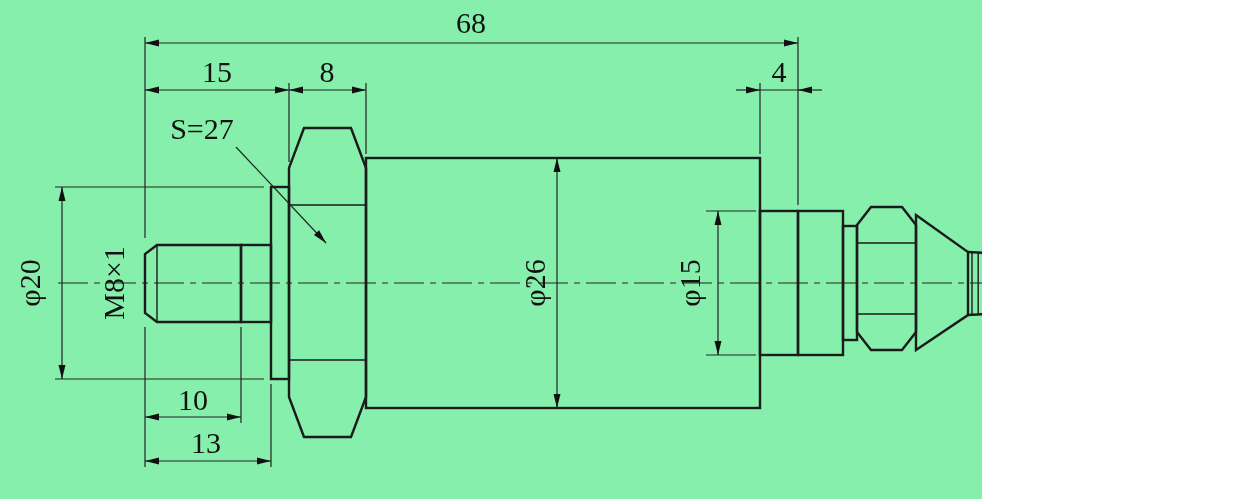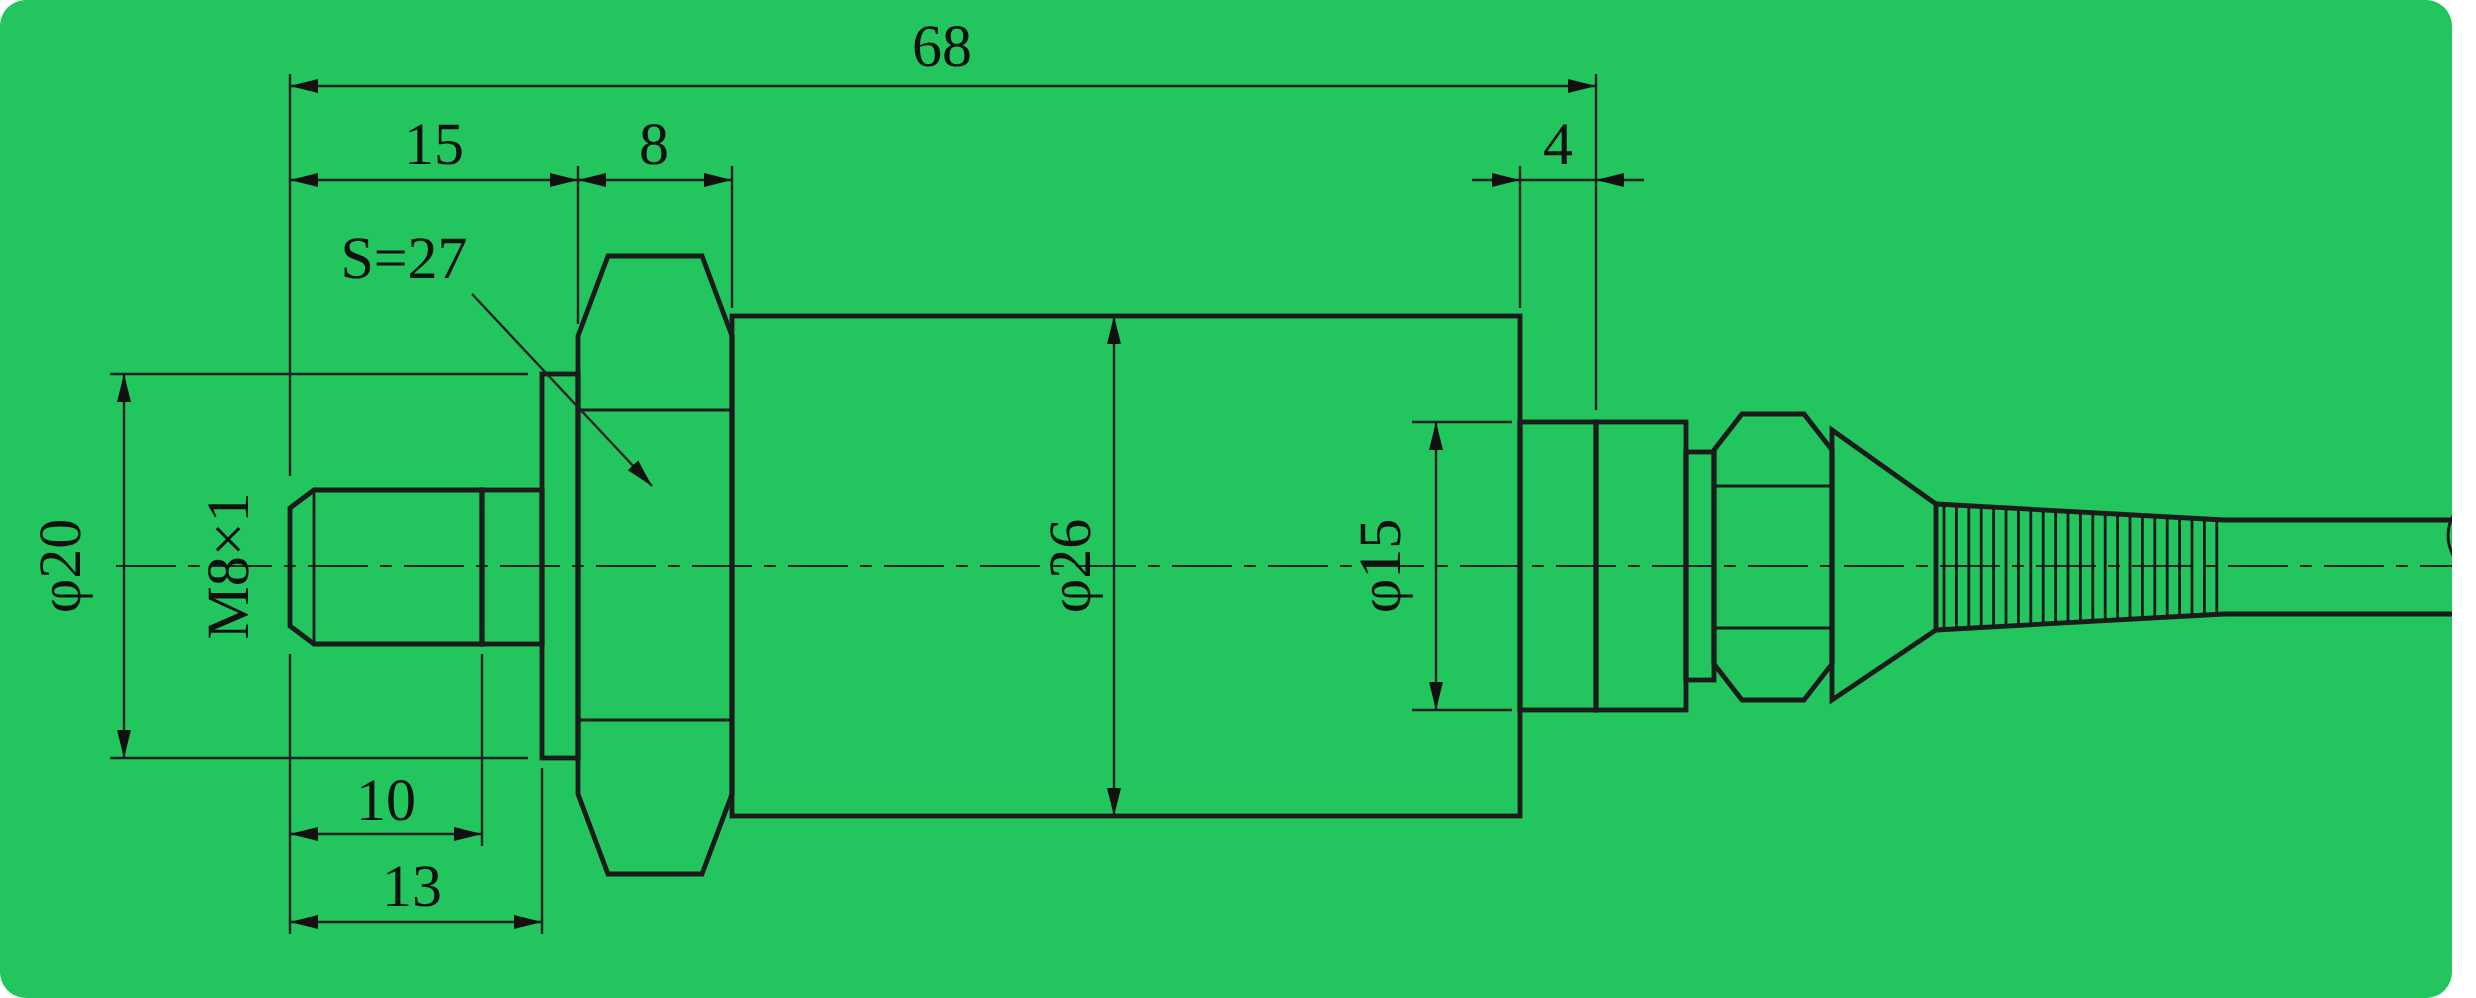--- a/index.html
+++ b/index.html
@@ -1,16 +1,16 @@
 <!DOCTYPE html>
 <html><head>
 <meta charset="utf-8">
 <style>
   html,body{margin:0;padding:0;background:#ffffff;}
-  .canvas{width:1226px;height:499px;background:#22c55e;position:relative;overflow:hidden;border-radius:13px;}
+  .canvas{width:982px;height:499px;background:#86efac;position:relative;overflow:hidden;}
   svg{display:block;}
   .outline{fill:none;stroke:#1b1b1b;stroke-width:2.4;stroke-linejoin:miter;}
   .thin{fill:none;stroke:#1b1b1b;stroke-width:1.4;}
   .dim{fill:none;stroke:#222222;stroke-width:1.2;}
   .arrow{fill:#111111;stroke:none;}
   .dimtext{font-family:"Liberation Serif","DejaVu Serif",serif;font-size:30px;fill:#111111;}
   .centerline{fill:none;stroke:#222222;stroke-width:1.1;stroke-dasharray:30 6 6 6;}
 </style>
 </head>
 <body>

